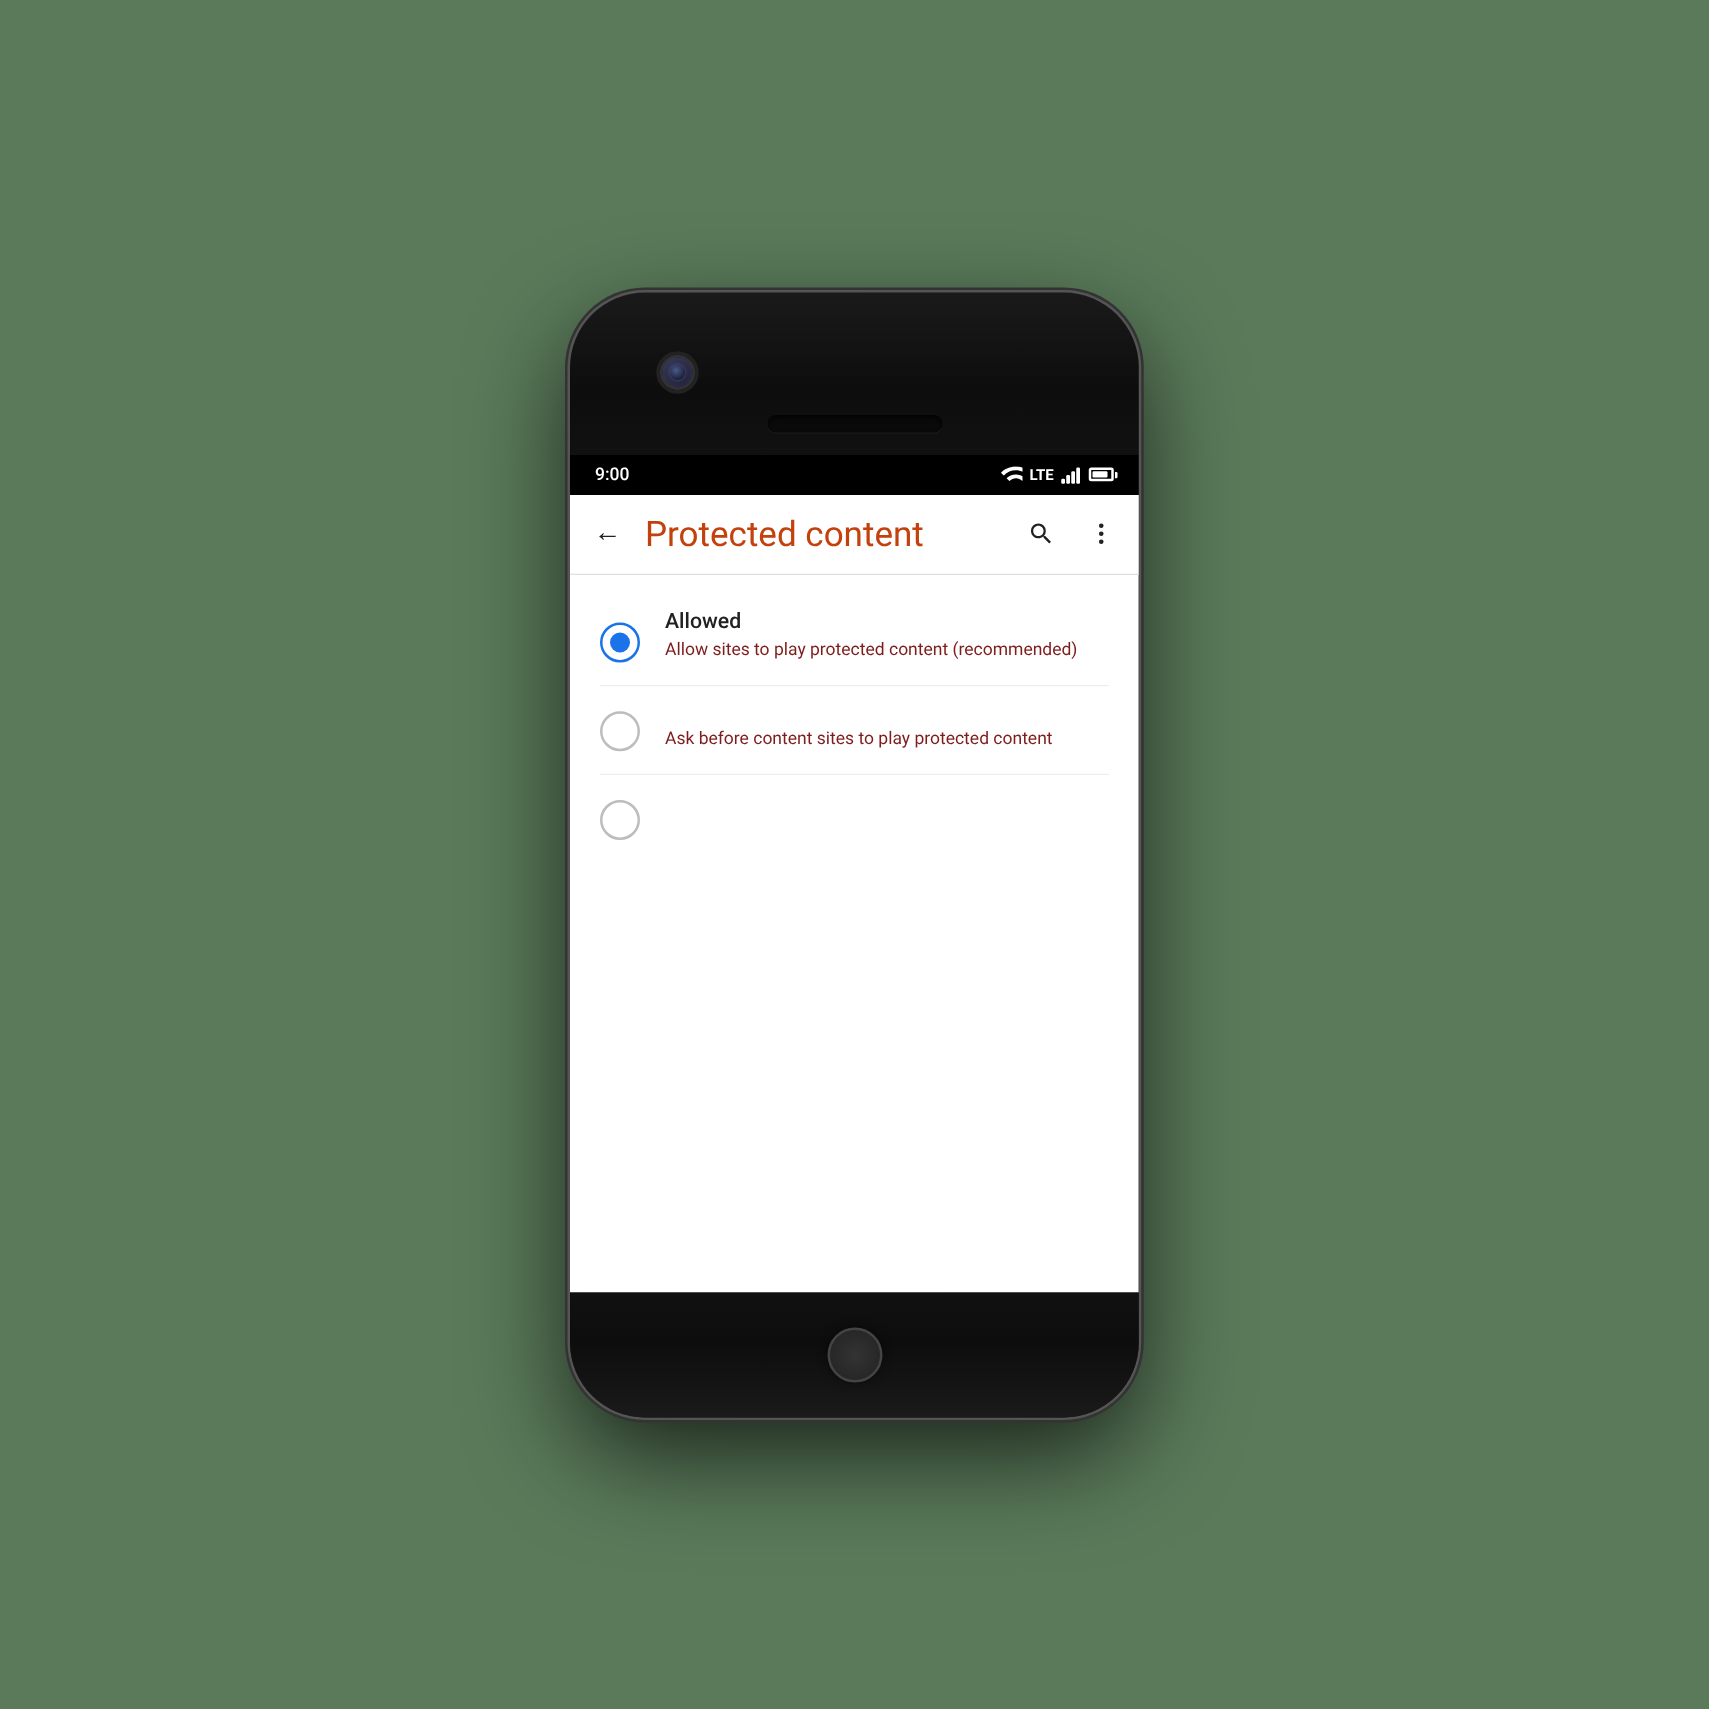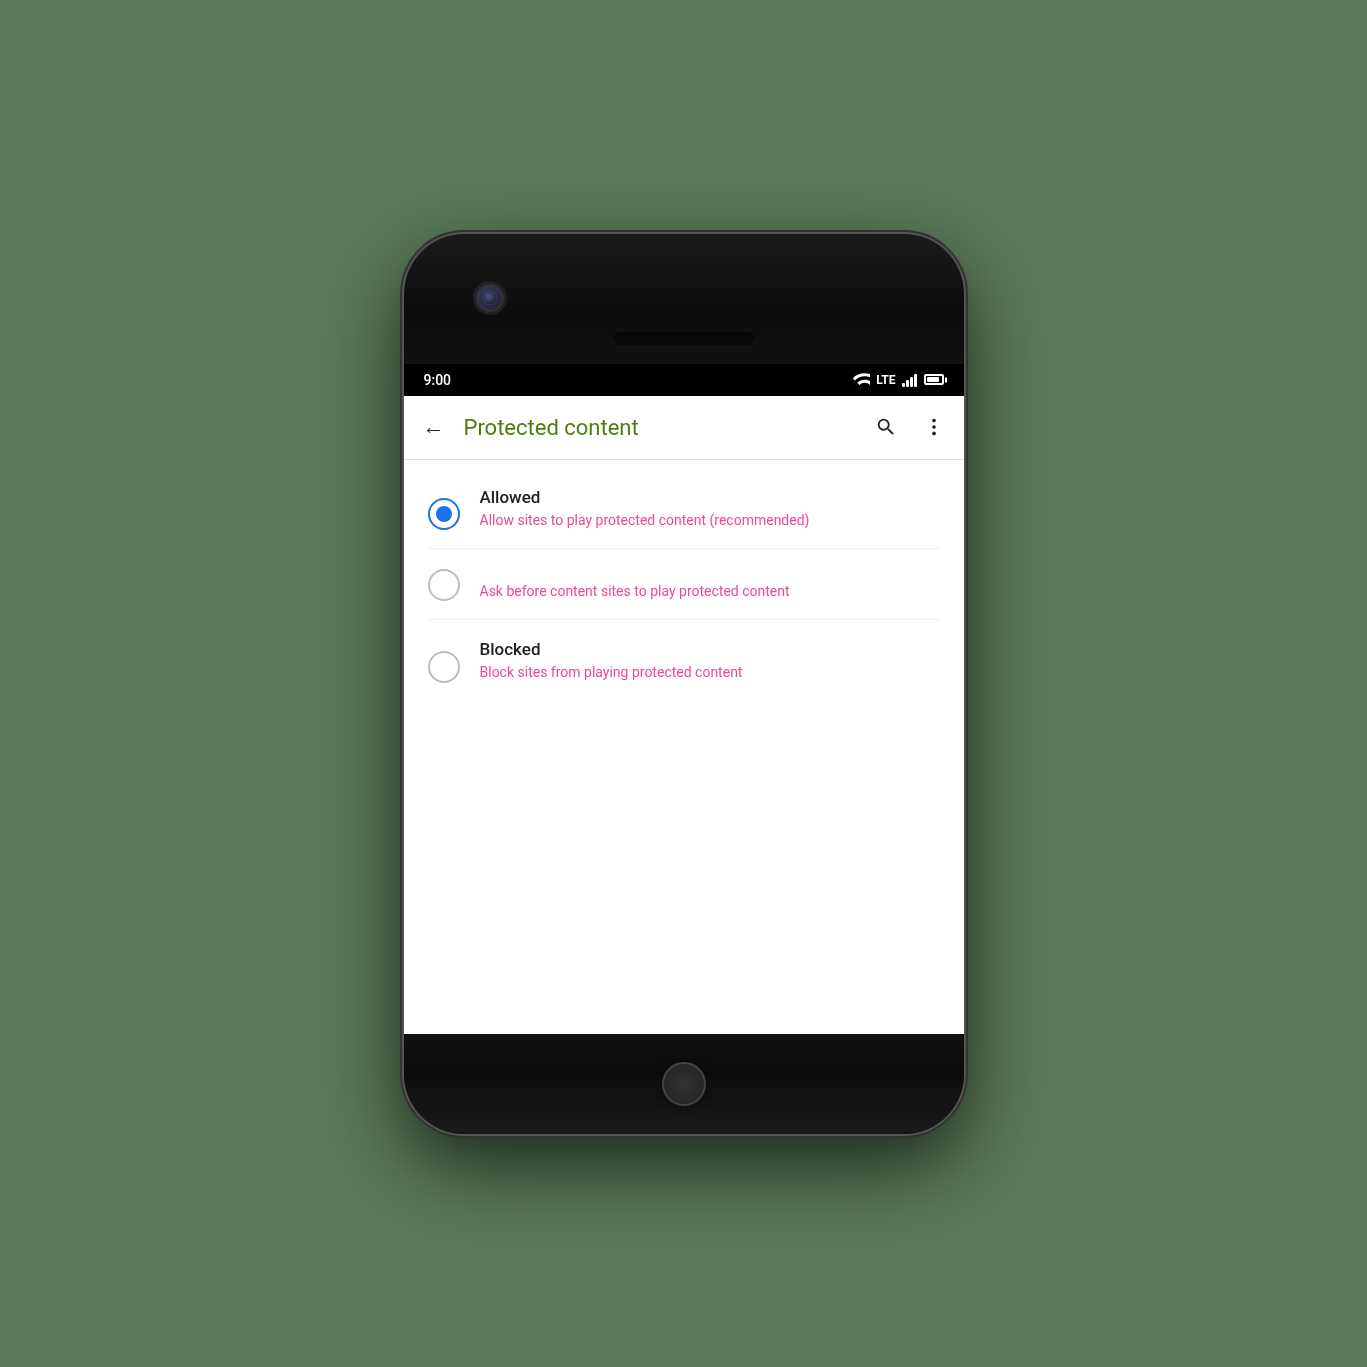--- a/index.html
+++ b/index.html
@@ -7,21 +7,21 @@
     body {
       background: #5a7a5a;
       display: flex;
       justify-content: center;
       align-items: center;
       min-height: 100vh;
       font-family: 'Roboto', Arial, sans-serif;
     }
 
     .phone-outer {
-      width: 560px;
+      width: 455px;
       height: 900px;
       background: linear-gradient(160deg, #4a4a4a 0%, #2a2a2a 40%, #1a1a1a 100%);
       border-radius: 60px;
       position: relative;
       box-shadow:
         0 0 0 2px #555,
         0 0 0 4px #333,
         0 30px 80px rgba(0,0,0,0.7),
         inset 0 0 20px rgba(0,0,0,0.5);
       display: flex;
@@ -190,23 +190,23 @@
     }
 
     .back-arrow {
       font-size: 22px;
       color: #212121;
       line-height: 1;
     }
 
     .app-bar-title {
       flex: 1;
-      font-size: 22px;
+      font-size: 28px;
       font-weight: 400;
-      color: #4d7c0f;
+      color: #c2410c;
       margin-left: 8px;
     }
 
     .app-bar-actions {
       display: flex;
       align-items: center;
       gap: 4px;
     }
 
     .icon-button {
@@ -268,21 +268,21 @@
     .option-title {
       font-size: 17px;
       font-weight: 500;
       color: #212121;
       line-height: 1.3;
       margin-bottom: 3px;
     }
 
     .option-desc {
       font-size: 14px;
-      color: #ec4899;
+      color: #7f1d1d;
       line-height: 1.4;
     }
 
     
     .learn-more-section {
       padding: 16px 24px 24px 24px;
     }
 
     .learn-more-link {
       font-size: 17px;
@@ -403,24 +403,20 @@
         </div>
       </div>
 
       <div class="divider"></div>
 
       <div class="option-item">
         <div class="radio-container">
           <div class="radio-outer">
           </div>
         </div>
-        <div class="option-text">
-          <div class="option-title">Blocked</div>
-          <div class="option-desc">Block sites from playing protected content</div>
-        </div>
       </div>
 
 
     </div>
   </div>
 
   <div class="phone-bottom-bezel">
     <div class="home-button"></div>
   </div>
 

